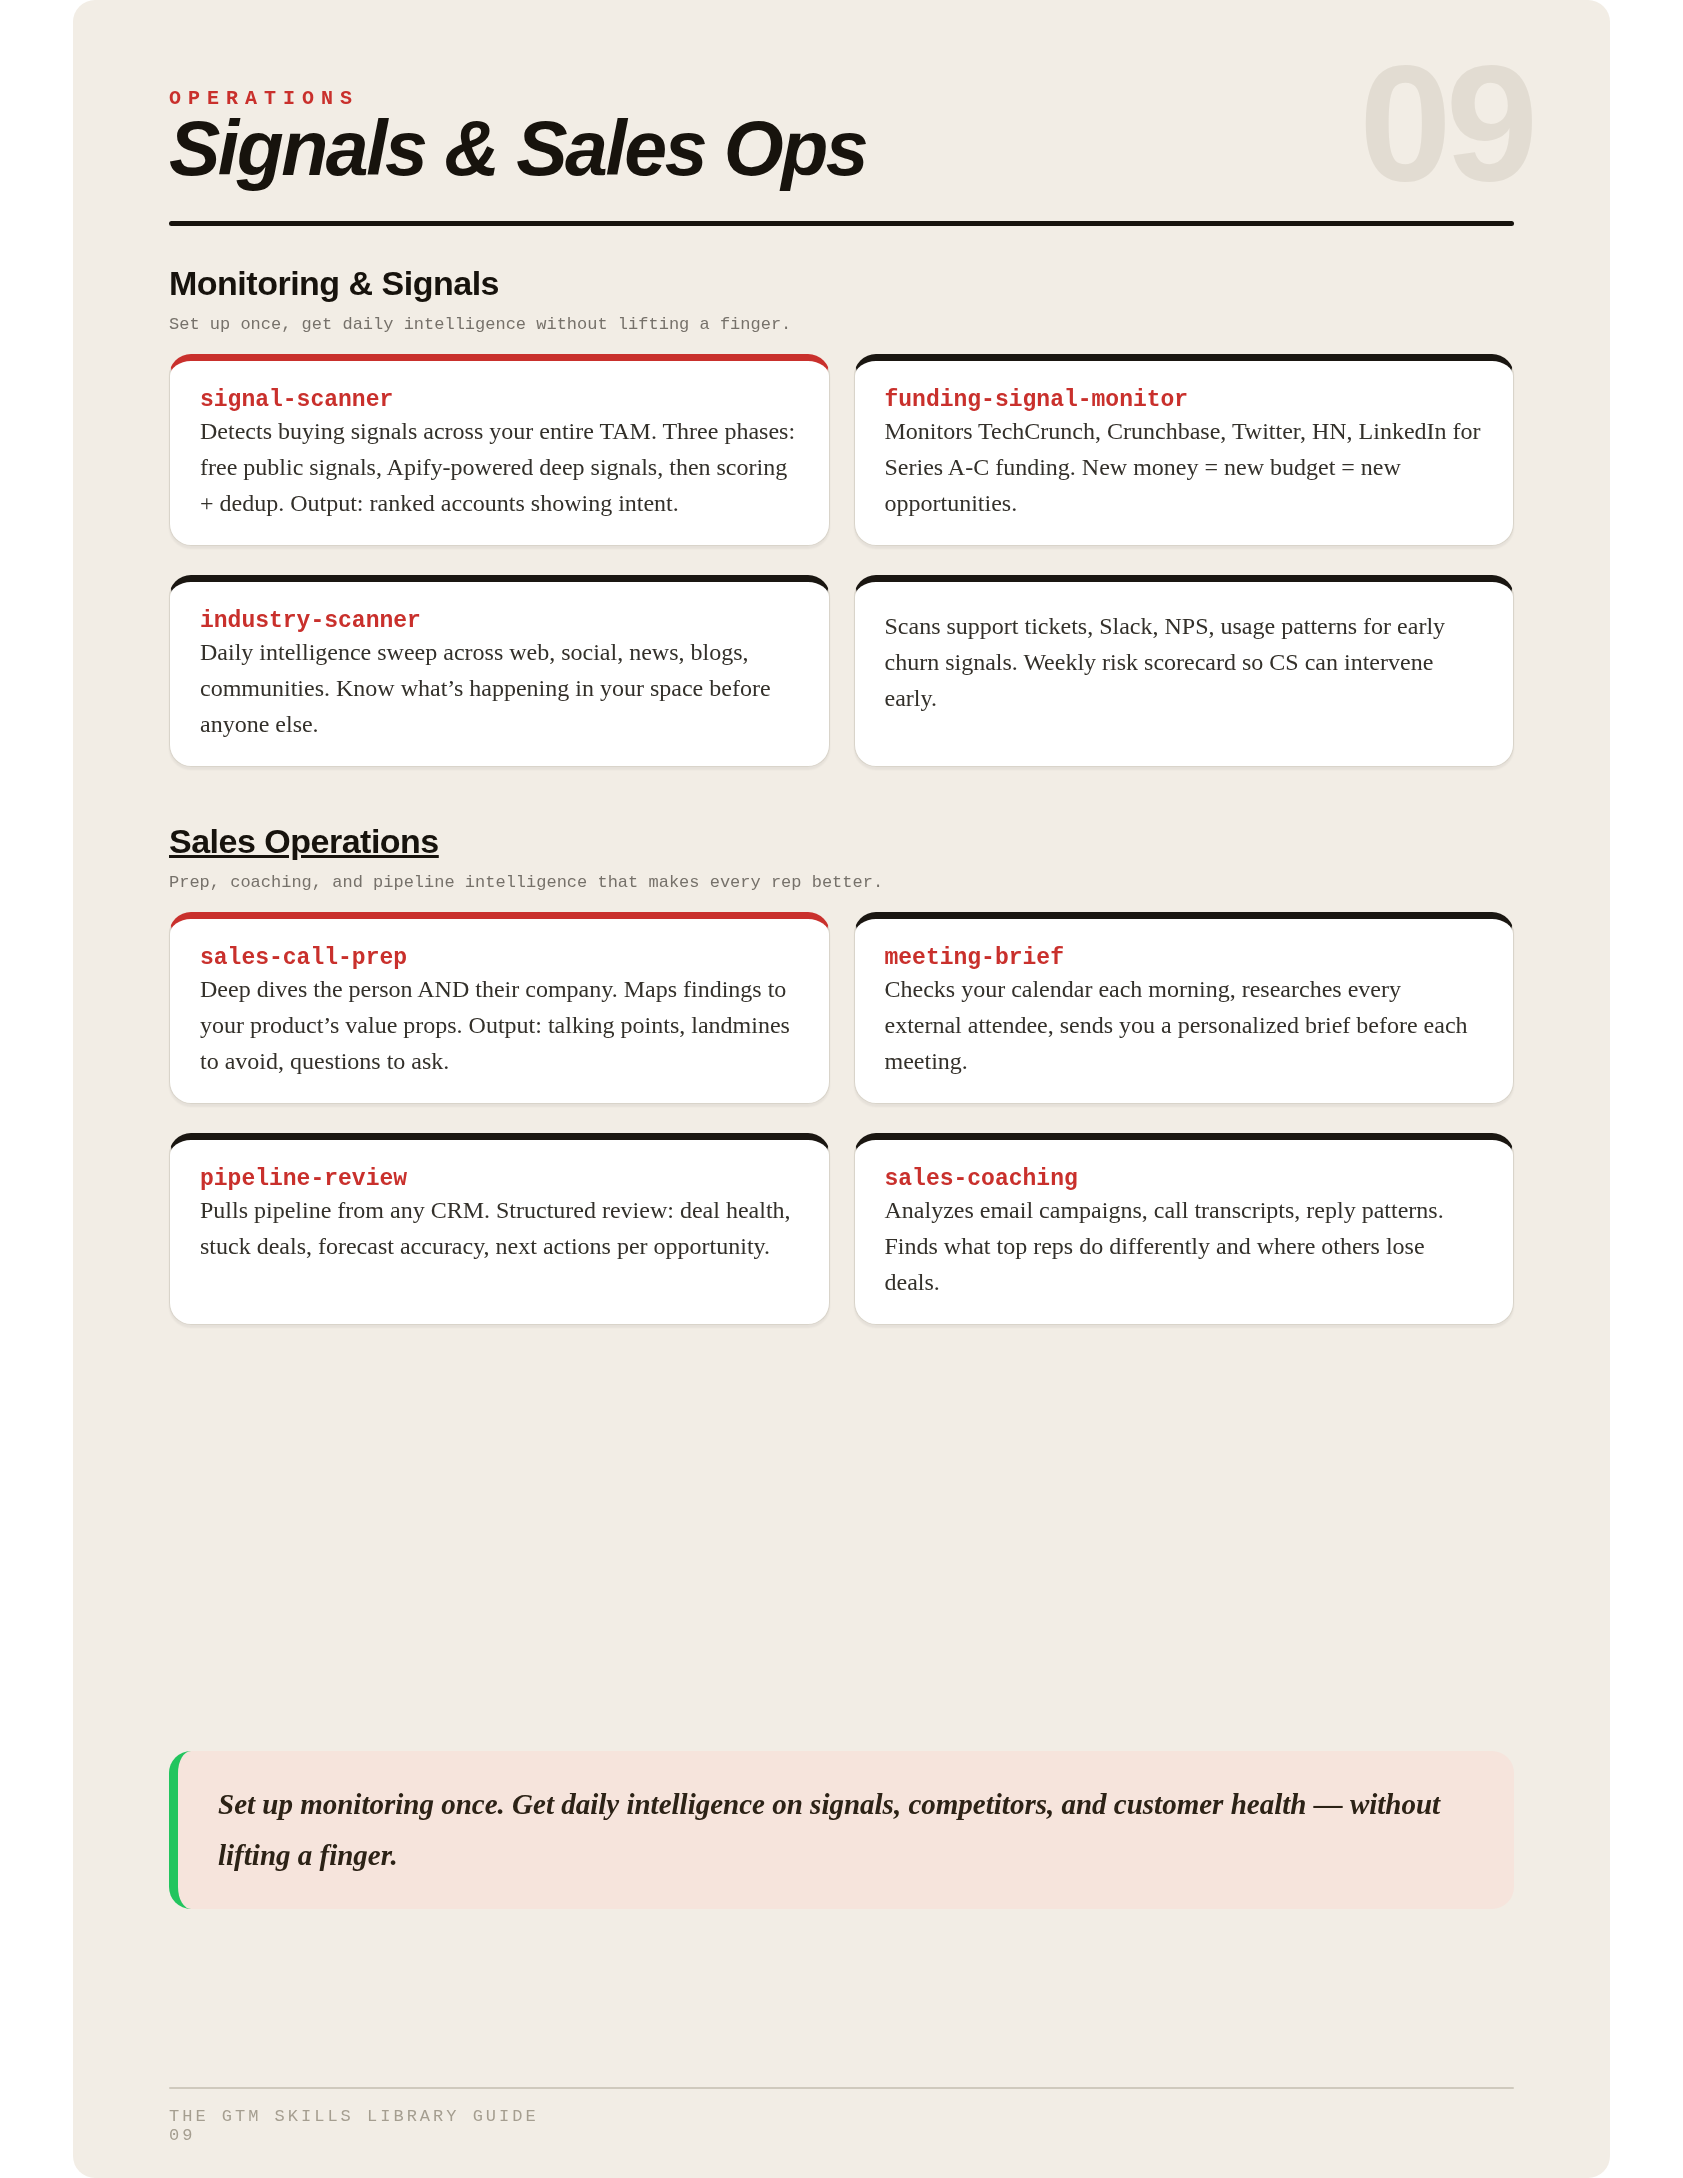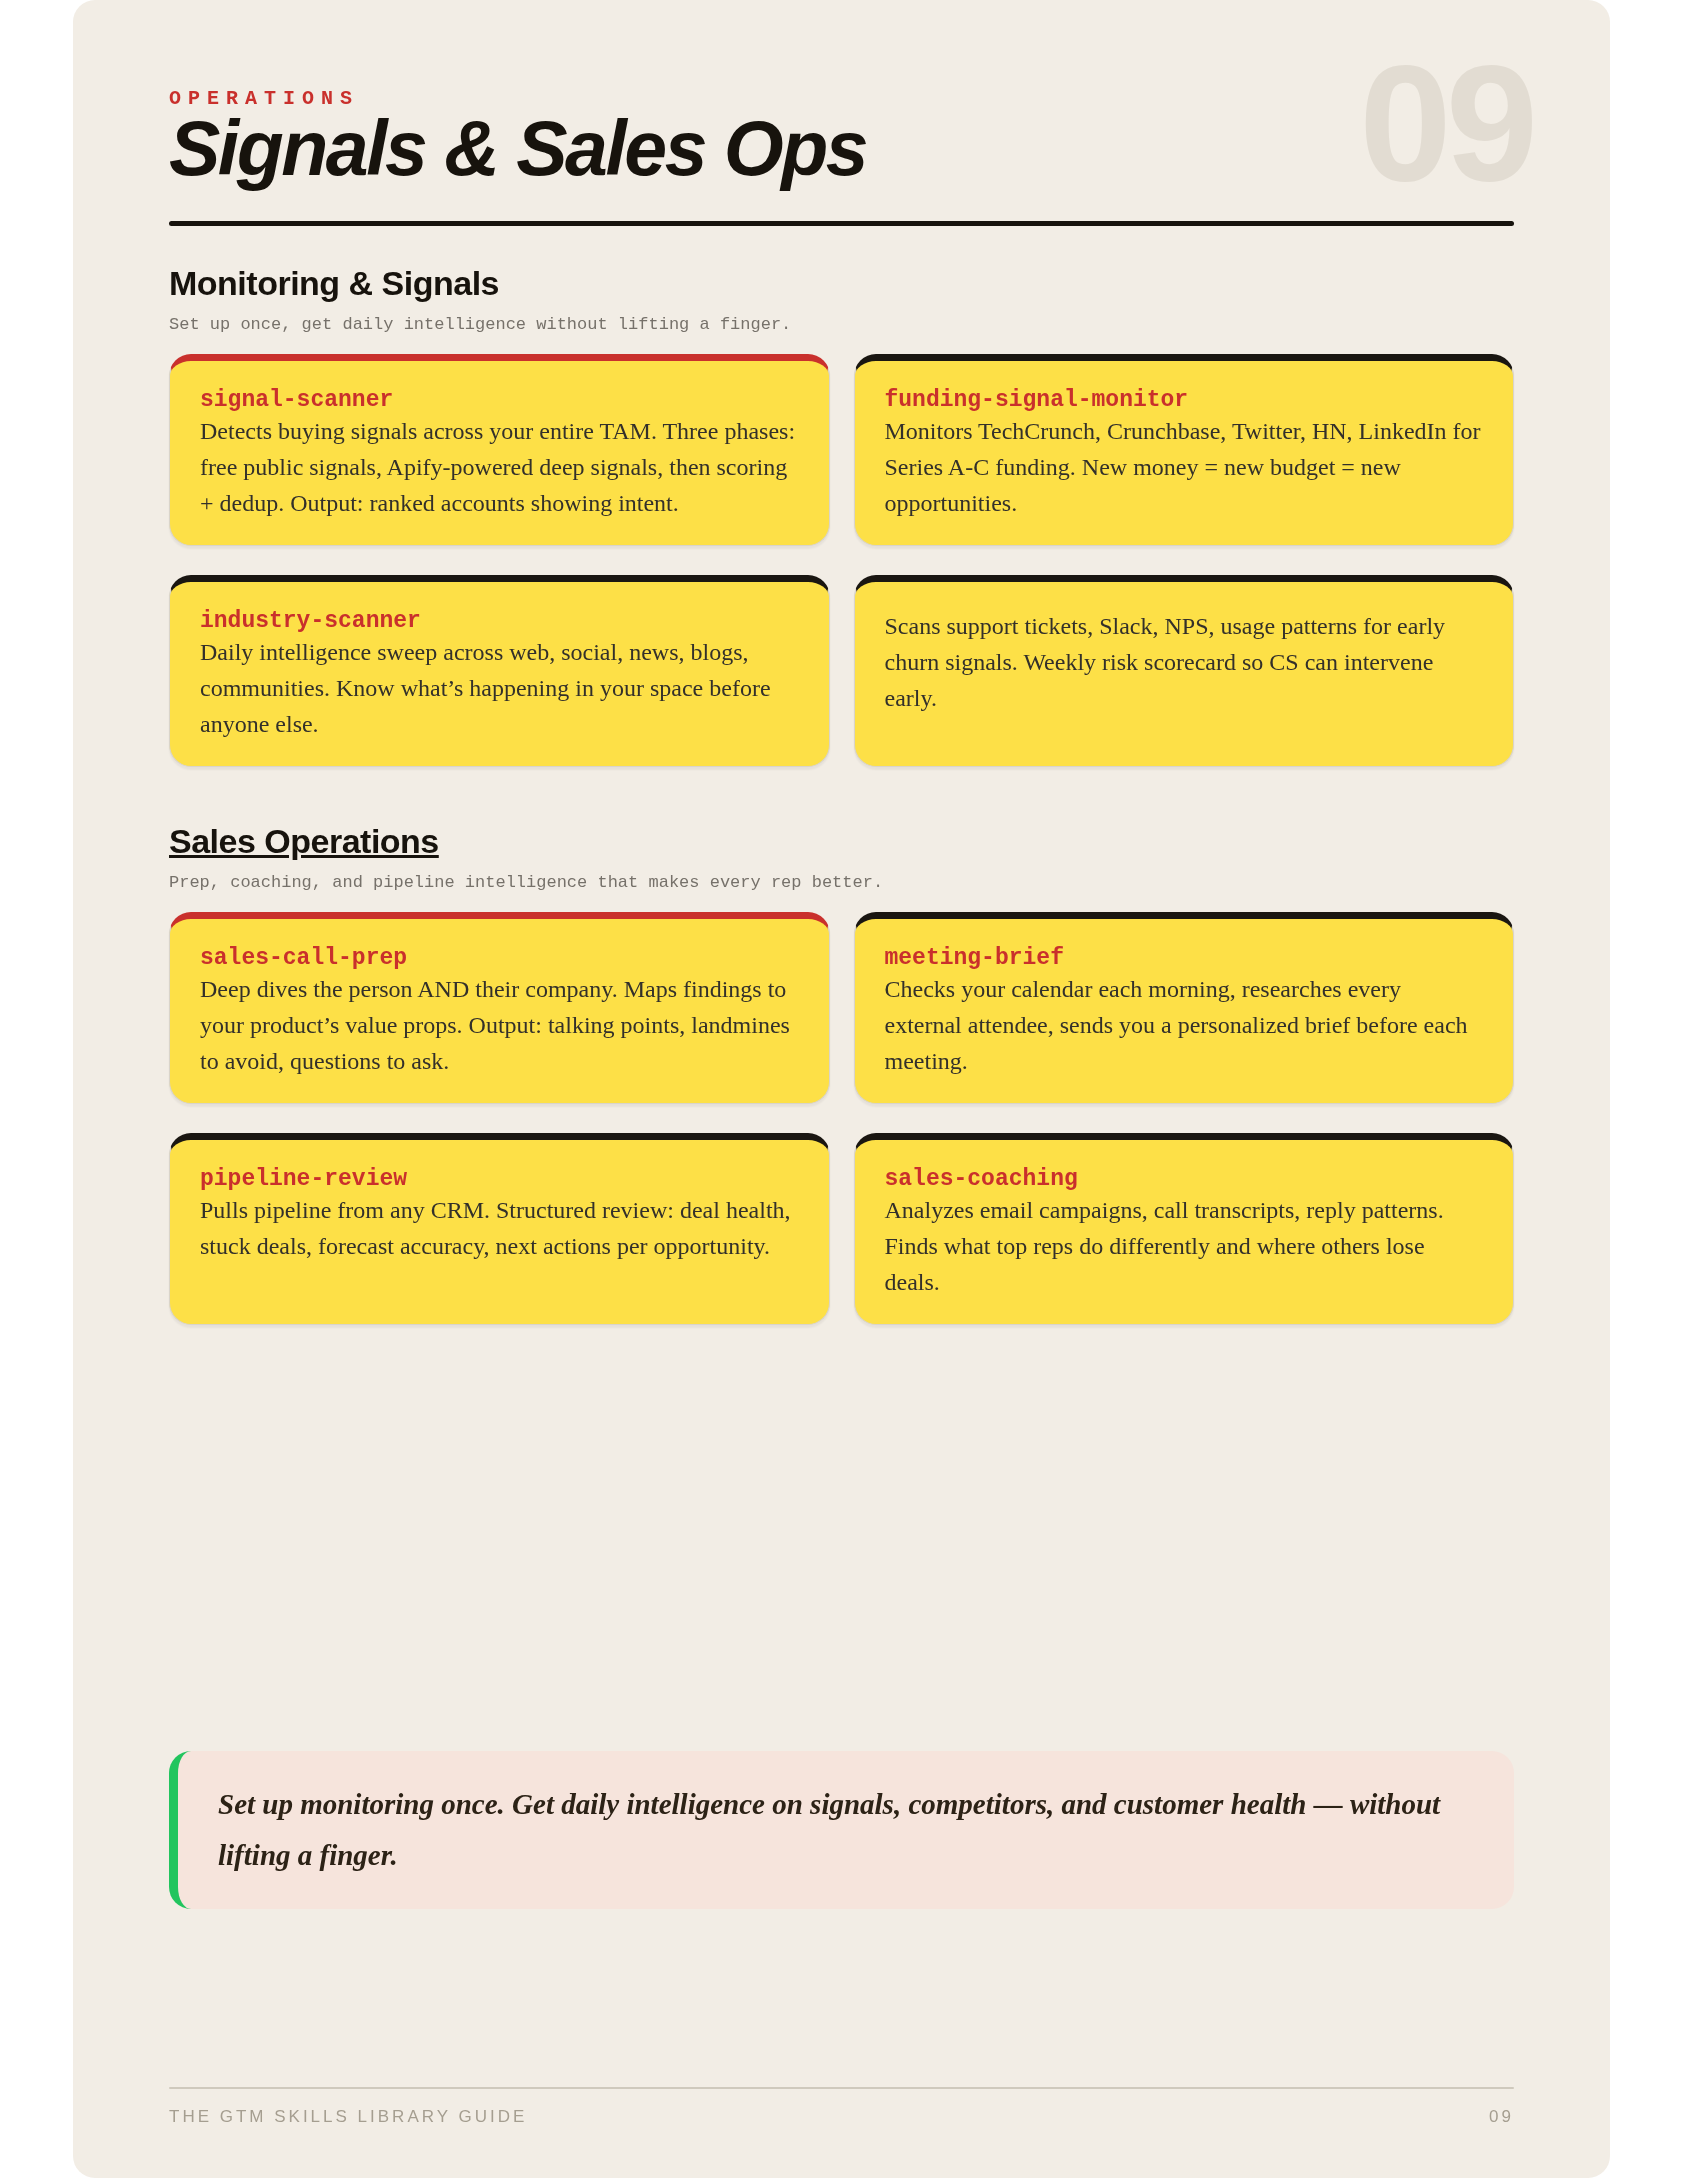--- a/index.html
+++ b/index.html
@@ -39,21 +39,21 @@
   .section-subtitle {
     margin-top: 12px;
     font-family: Liberation Mono, monospace;
     font-size: 17px; color: #76716a;
   }
   .cards {
     margin-top: 20px;
     display: grid; grid-template-columns: 1fr 1fr; gap: 29px 24px;
   }
   .card {
-    background: #fde047;
+    background: #ffffff;
     border: 1px solid #d9d4ca;
     border-top: 7px solid #1a1611;
     box-shadow: 0 3px 2px rgba(0,0,0,0.05);
     padding: 26px 30px 24px;
   }
   .card.accent-red   { border-top-color: #c9302c; }
   .card.accent-black { border-top-color: #1a1611; }
   .card-title {
     font-family: "Liberation Mono", monospace;
     font-weight: 700; font-size: 23px; color: #c9302c;
@@ -78,22 +78,22 @@
   }
 
   
   .footer {
     position: absolute; left: 96px; right: 96px; top: 2087px;
   }
   .footer-divider { height: 2px; background: #cfc9bd; }
   .footer-row {
     margin-top: 18px;
     display: flex; justify-content: space-between; align-items: baseline;
-    font-family: Liberation Sans, sans-serif;
-    font-size: 17px; letter-spacing: 3px; color: #a59e90;
+    font-family: Liberation Mono, monospace;
+    font-size: 17px; letter-spacing: 3px; color: #a59e90; flex-direction: column;
   }
 </style>
 </head>
 <body>
 
 <div class="page">
 
   <div class="header">
     <div class="eyebrow">OPERATIONS</div>
     <div class="chapter-num">09</div>

